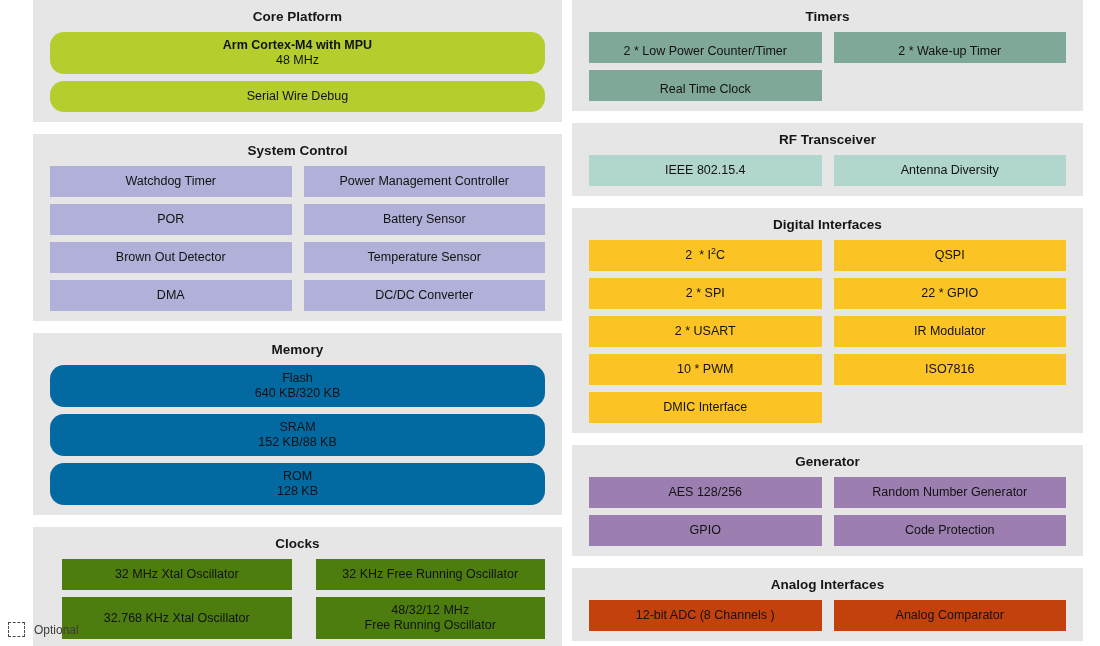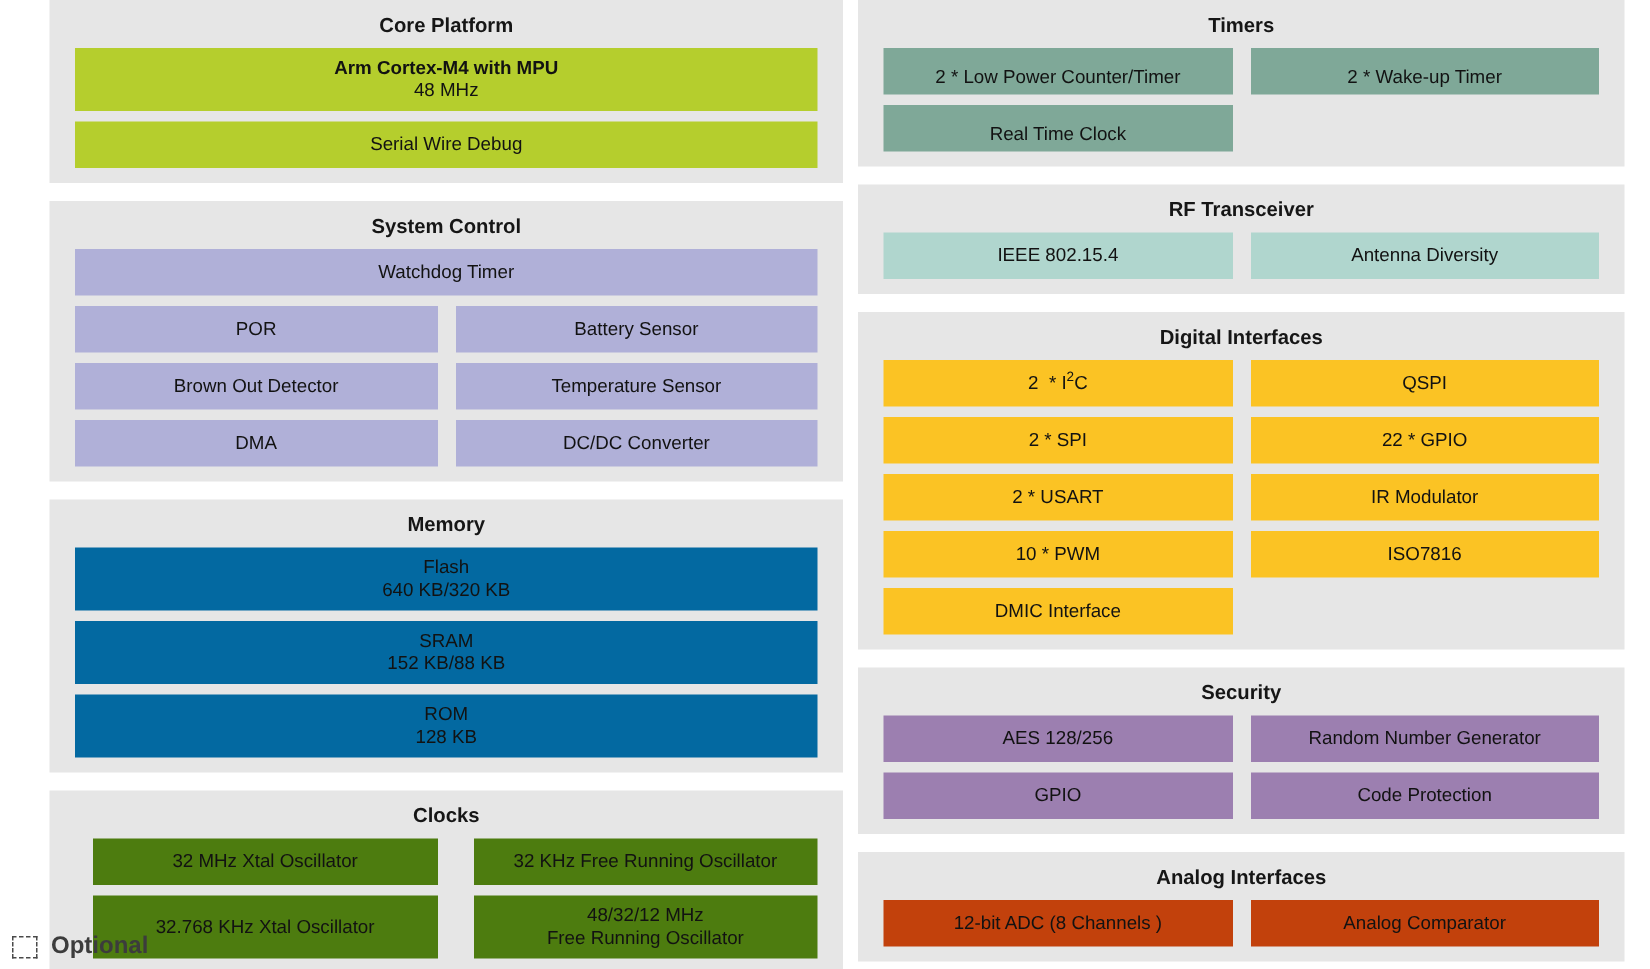--- a/index.html
+++ b/index.html
@@ -55,21 +55,21 @@
     align-items: center;
     justify-content: center;
     text-align: center;
     font-size: 12.5px;
     line-height: 15px;
     box-sizing: border-box;
     padding: 4px 6px;
     min-height: 31px;
     color: #121212;
   }
-  .cell.full { flex: 1 1 100%; }
+  .cell.full { flex: 1 1 100%; border-radius: 14px; }
   .cell.empty { background: transparent !important; }
   .cell .sub { display: block; }
   .cell b { font-weight: bold; }
 
   .c-green   { background: #b5ce2d; }
   .c-lav     { background: #b0b0d8; }
   .c-gray    { background: #0369a1; }
   .c-orange  { background: #4d7c0f; margin-left: 12px; }
   .c-timer   { background: #7fa898; align-items: flex-end; }
   .c-rf      { background: #b0d6ce; }
@@ -87,23 +87,22 @@
     align-items: center;
     gap: 9px;
   }
   .legend-swatch {
     width: 17px;
     height: 15px;
     border: 1.5px dashed #4a4a4a;
     box-sizing: border-box;
   }
   .legend-label {
-    font-size: 16px;
+    font-size: 12px;
     color: #3c3c3c;
-    font-weight: bold;
   }
   sup { font-size: 0.72em; vertical-align: super; line-height: 0; }
 </style>
 </head>
 <body>
 
 <div id="diagram">
   <div class="column" id="col-left">
       <div class="panel">
         <div class="panel-title">Core Platform</div>
@@ -120,20 +119,23 @@
           </div>
         </div>
       </div>
       <div class="panel">
         <div class="panel-title">System Control</div>
         <div class="rows">
           <div class="row">
             <div class="cell c-lav">
               <div><span>Watchdog Timer</span></div>
             </div>
+            <div class="cell c-lav">
+              <div><span>Power Management Controller</span></div>
+            </div>
           </div>
           <div class="row">
             <div class="cell c-lav">
               <div><span>POR</span></div>
             </div>
             <div class="cell c-lav">
               <div><span>Battery Sensor</span></div>
             </div>
           </div>
           <div class="row">
@@ -266,21 +268,21 @@
           </div>
           <div class="row">
             <div class="cell c-yellow">
               <div><span>DMIC Interface</span></div>
             </div>
             <div class="cell c-yellow empty"></div>
           </div>
         </div>
       </div>
       <div class="panel">
-        <div class="panel-title">Security</div>
+        <div class="panel-title">Generator</div>
         <div class="rows">
           <div class="row">
             <div class="cell c-purple">
               <div><span>AES 128/256</span></div>
             </div>
             <div class="cell c-purple">
               <div><span>Random Number Generator</span></div>
             </div>
           </div>
           <div class="row">

